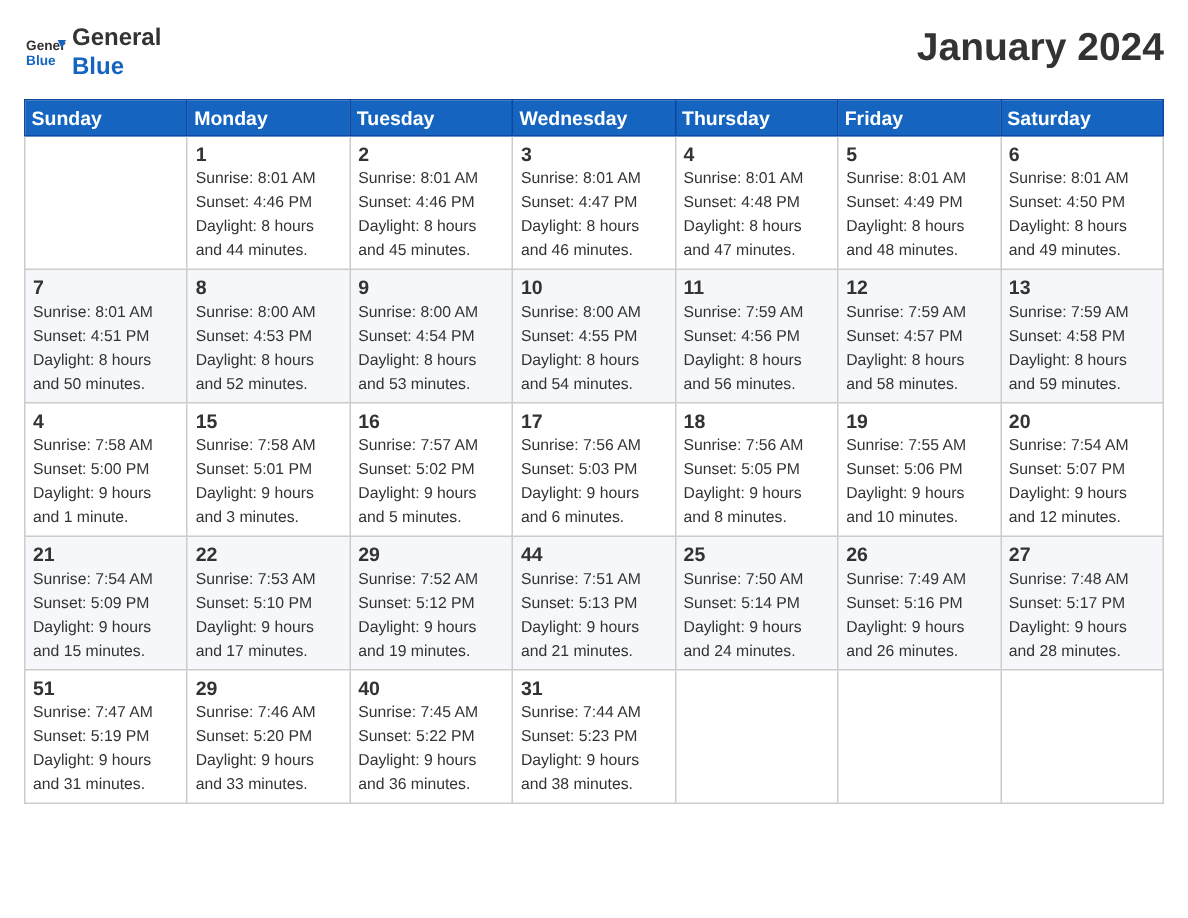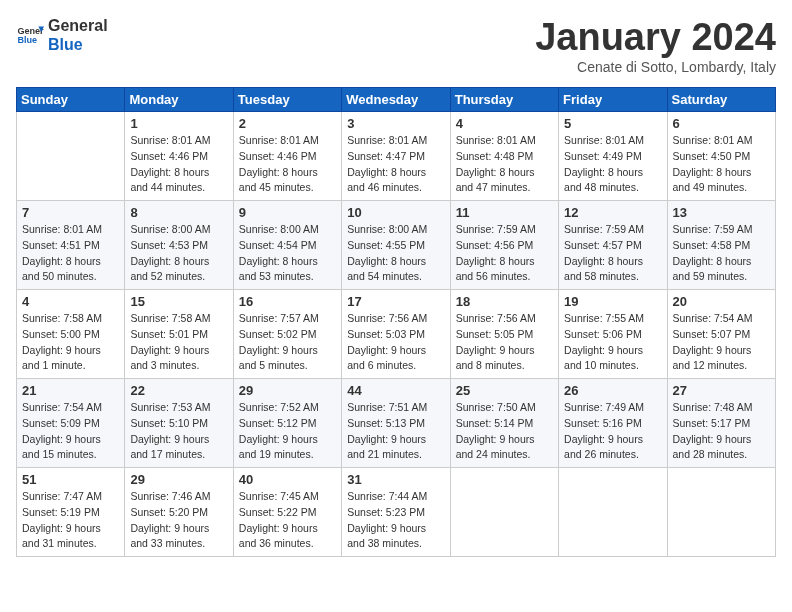--- a/index.html
+++ b/index.html
@@ -22,21 +22,21 @@
       gap: 4px;
     }
     .logo-icon {
       width: 28px;
       height: 28px;
     }
     .title-block {
       text-align: right;
     }
     .month-title {
-      font-size: 38px;
+      font-size: 26px;
       font-weight: bold;
       color: #333;
       text-align: right;
     }
     .location {
       font-size: 14px;
       color: #555;
     }
     .calendar {
       width: 100%;
@@ -88,21 +88,20 @@
       <text x="2" y="32" font-size="13" font-weight="bold" fill="#1565c0">Blue</text>
       <polygon points="32,8 40,8 36,16" fill="#1565c0"></polygon>
     </svg>
     <div style="display:flex; flex-direction:column; line-height:1.2;">
       <span style="font-size:16px; font-weight:bold; color:#333;">General</span>
       <span style="font-size:16px; font-weight:bold; color:#1565c0;">Blue</span>
     </div>
   </div>
   <div class="title-block">
     <div class="month-title">January 2024</div>
-    <div class="location">Cenate di Sotto, Lombardy, Italy</div>
   </div>
 </div>
 
 <table class="calendar">
   <thead>
     <tr>
     <th>Sunday</th>
         <th>Monday</th>
         <th>Tuesday</th>
         <th>Wednesday</th>

